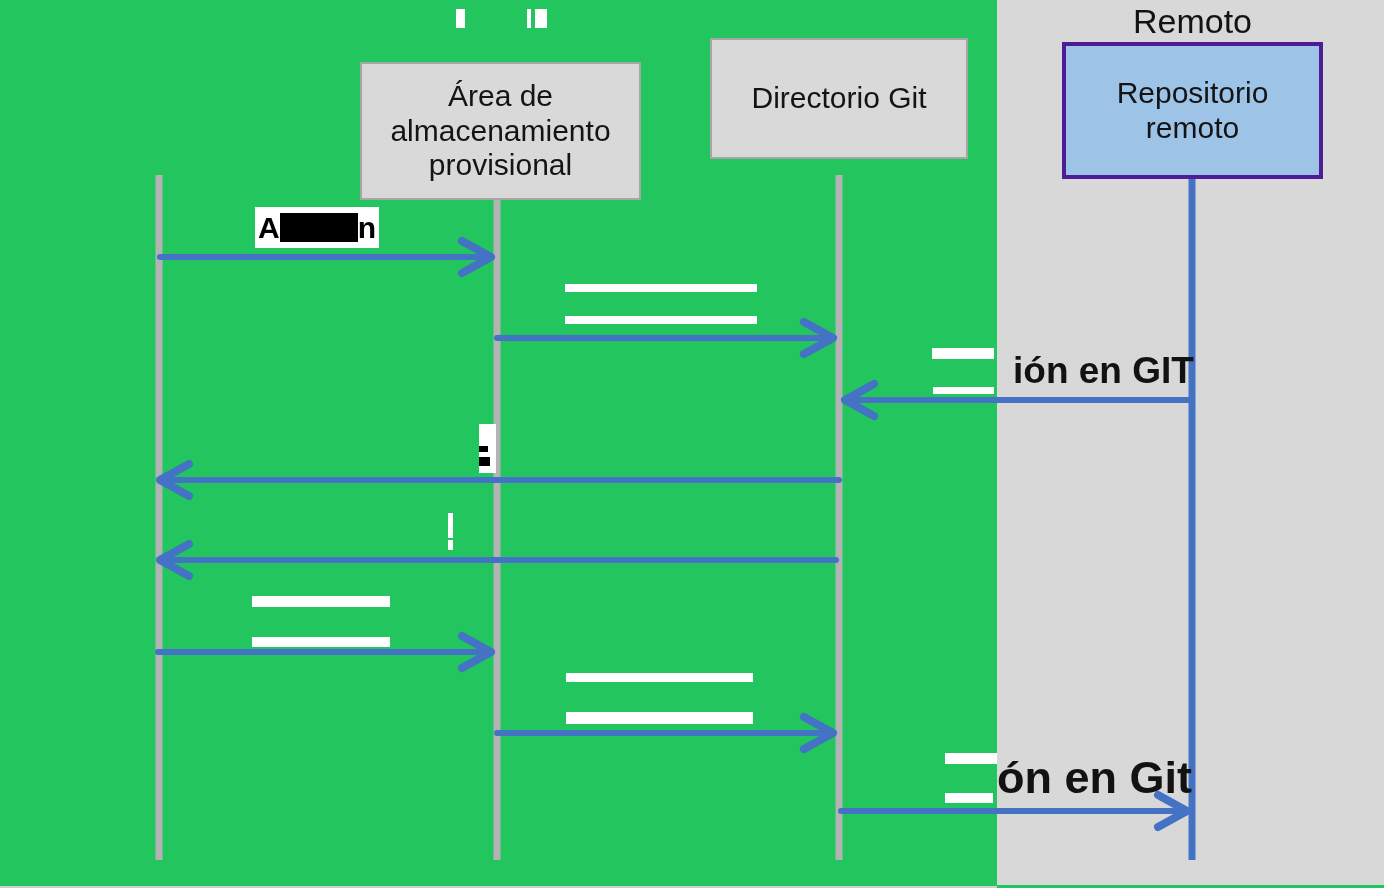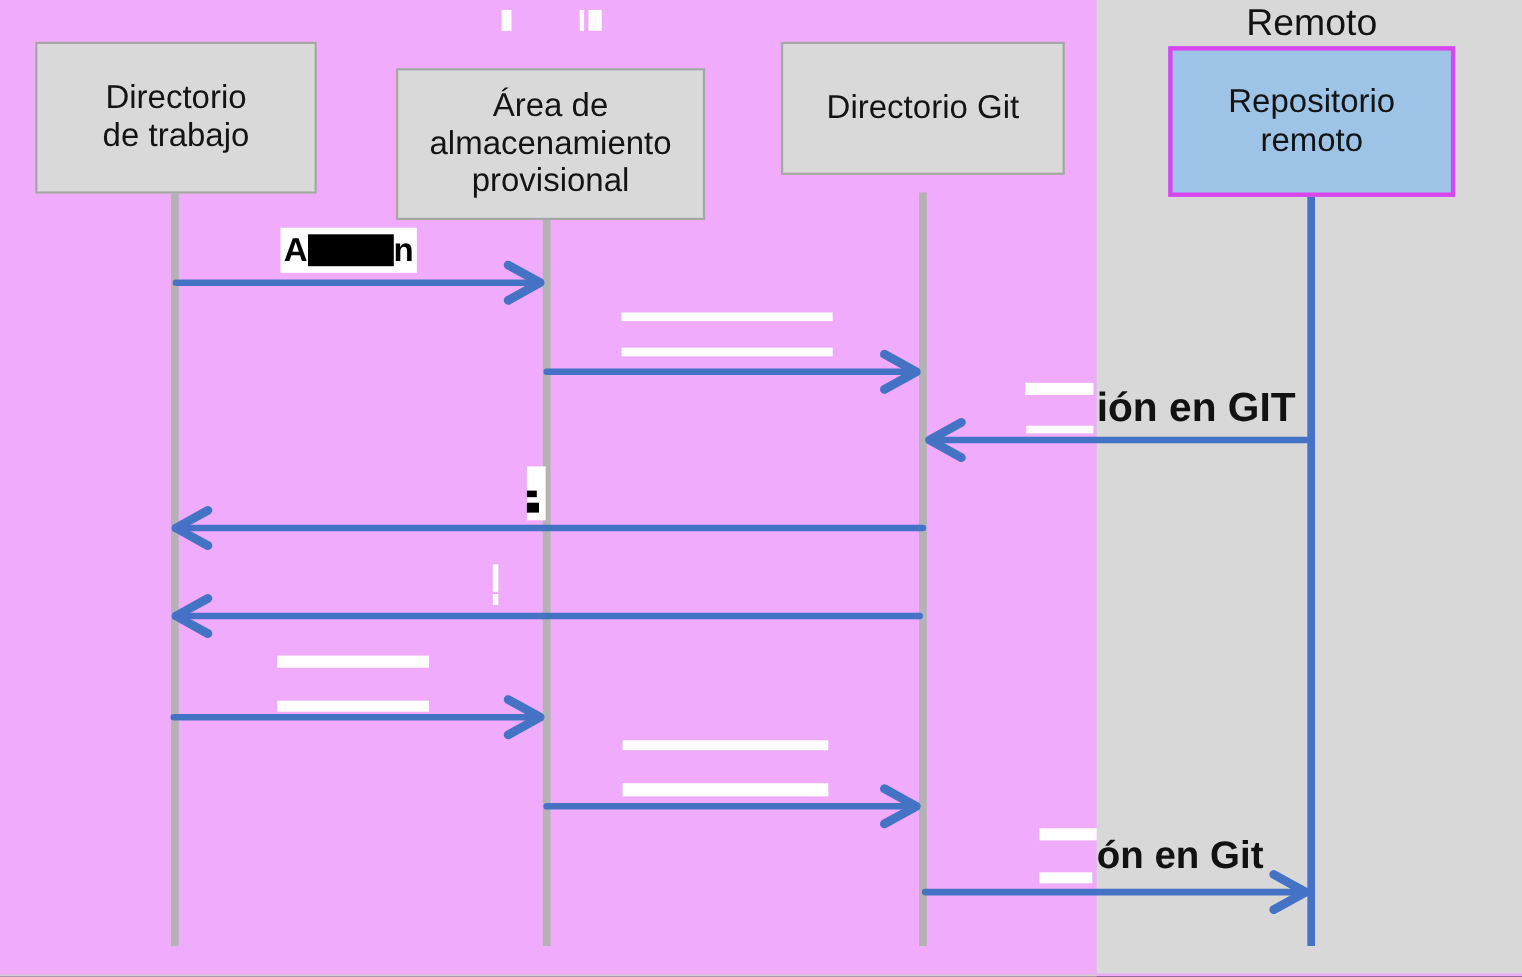--- a/index.html
+++ b/index.html
@@ -1,46 +1,46 @@
 <!DOCTYPE html>
 <html><head>
 <meta charset="utf-8">
 <style>
   html,body { margin:0; padding:0; background:#000; }
   .stage {
     position:relative; width:1384px; height:888px; overflow:hidden;
-    background:#f0abfc; font-family:"Liberation Sans", sans-serif;
+    background:#22c55e; font-family:"Liberation Sans", sans-serif;
   }
   .panel {
     position:absolute; left:997px; top:0; width:387px; height:885px;
     background:#d8d8d8;
   }
   .panel-title {
     position:absolute; left:1062px; top:2px; width:261px;
     font-size:34px; line-height:38px; color:#121212; text-align:center;
   }
   .actor {
     position:absolute; box-sizing:border-box;
     background:#d9d9d9; border:2px solid #a6a6a6;
     display:flex; align-items:center; justify-content:center;
     text-align:center; font-size:30px; line-height:1.16; color:#141414;
     white-space:pre-line;
   }
-  .actor.remote { background:#9dc3e6; border:4px solid #d946ef; }
+  .actor.remote { background:#9dc3e6; border:4px solid #4c1d95; }
   .box-working { left:32px;  top:38px; width:256px; height:138px; }
   .box-staging { left:360px; top:38px; width:281px; height:138px;margin-top:24px; }
   .box-gitdir  { left:710px; top:38px; width:258px; height:121px; }
   .box-remote  { left:1062px; top:42px; width:261px; height:137px; }
   svg.layer { position:absolute; left:0; top:0; }
   .frag { position:absolute; background:#ffffff; }
   .frag-label {
     position:absolute; font-weight:bold; color:#121212; white-space:nowrap;
   }
-  .lbl-fetch { left:997px; top:350px; font-size:37px; line-height:42px; }
-  .lbl-push  { left:997px; top:758px; font-size:35px; line-height:40px; }
+  .lbl-fetch { left:997px; top:350px; font-size:37px; line-height:42px;padding-left:16px; }
+  .lbl-push  { left:997px; top:758px; font-size:45px; line-height:40px; }
   .a1-label {
     position:absolute; left:255px; top:207px; width:124px; height:41px;
     background:#fff; display:flex; align-items:center;
     font-weight:bold; font-size:30px; color:#000;
   }
   .a1-label .start { margin-left:3px; }
   .a1-label .blot { width:81px; height:29px; background:#000; }
   .a1-label .end { margin-right:3px; }
   .blob { position:absolute; left:479px; top:424px; width:17px; height:49px; background:#fff; }
   .blob .notch { position:absolute; background:#000; left:0; }
@@ -97,22 +97,20 @@
       <line x1="497" y1="733" x2="828" y2="733" stroke-width="6"></line>
       <polyline points="804,717 833,733 804,749" stroke-width="8"></polyline>
     </g>
 
     <g stroke="#4472c4" fill="none" stroke-linecap="round" stroke-linejoin="round">
       <line x1="841" y1="811" x2="1182" y2="811" stroke-width="6"></line>
       <polyline points="1158,795 1187,811 1158,827" stroke-width="8"></polyline>
     </g>
   </svg>
 
-  <div class="actor box-working">Directorio
-de trabajo</div>
   <div class="actor box-staging">Área de
 almacenamiento
 provisional</div>
   <div class="actor box-gitdir">Directorio Git</div>
   <div class="actor remote box-remote">Repositorio
 remoto</div>
 
   <div class="frag" style="left:456px;top:9px;width:9px;height:19px"></div>
   <div class="frag" style="left:527px;top:9px;width:4px;height:19px"></div>
   <div class="frag" style="left:535px;top:9px;width:12px;height:19px"></div>

